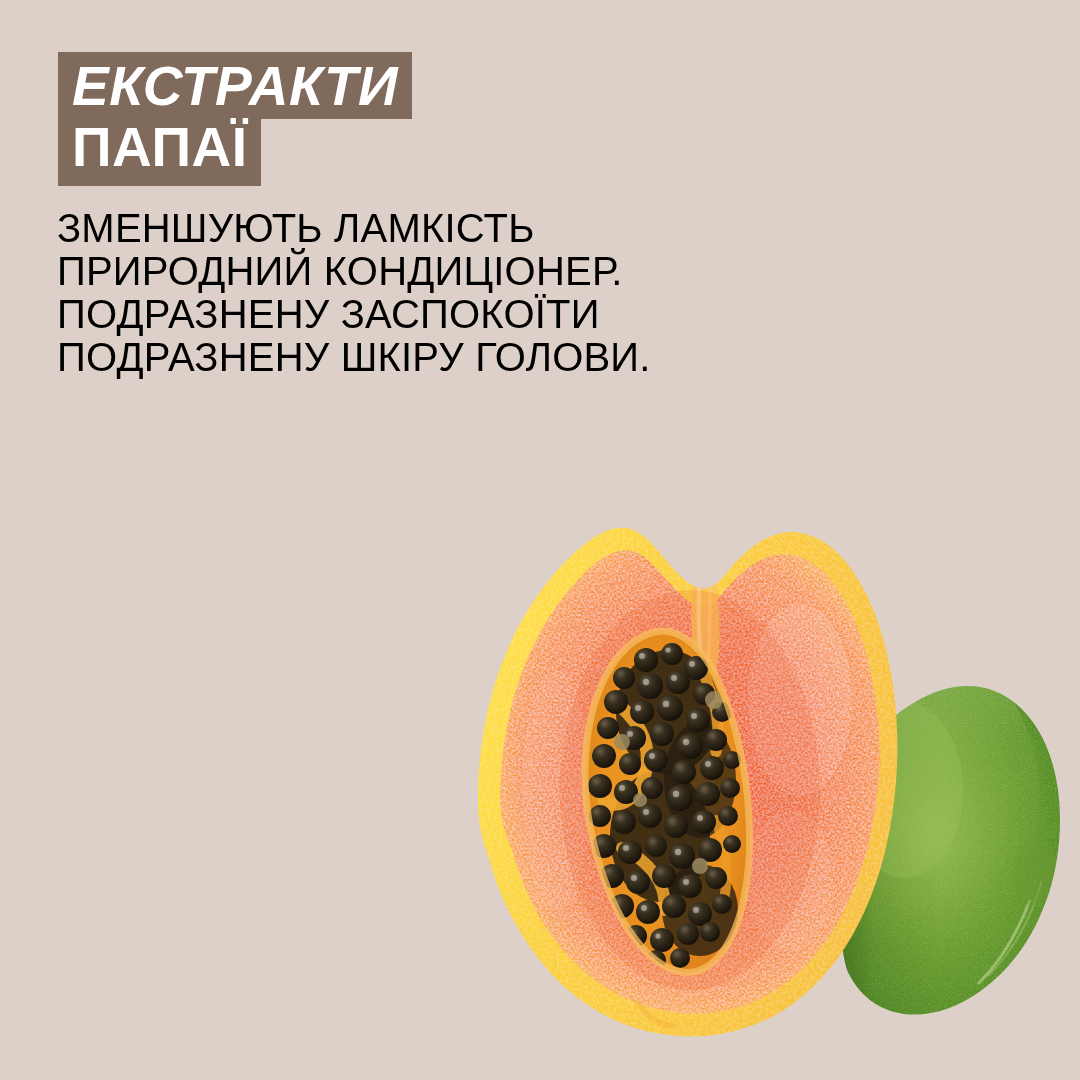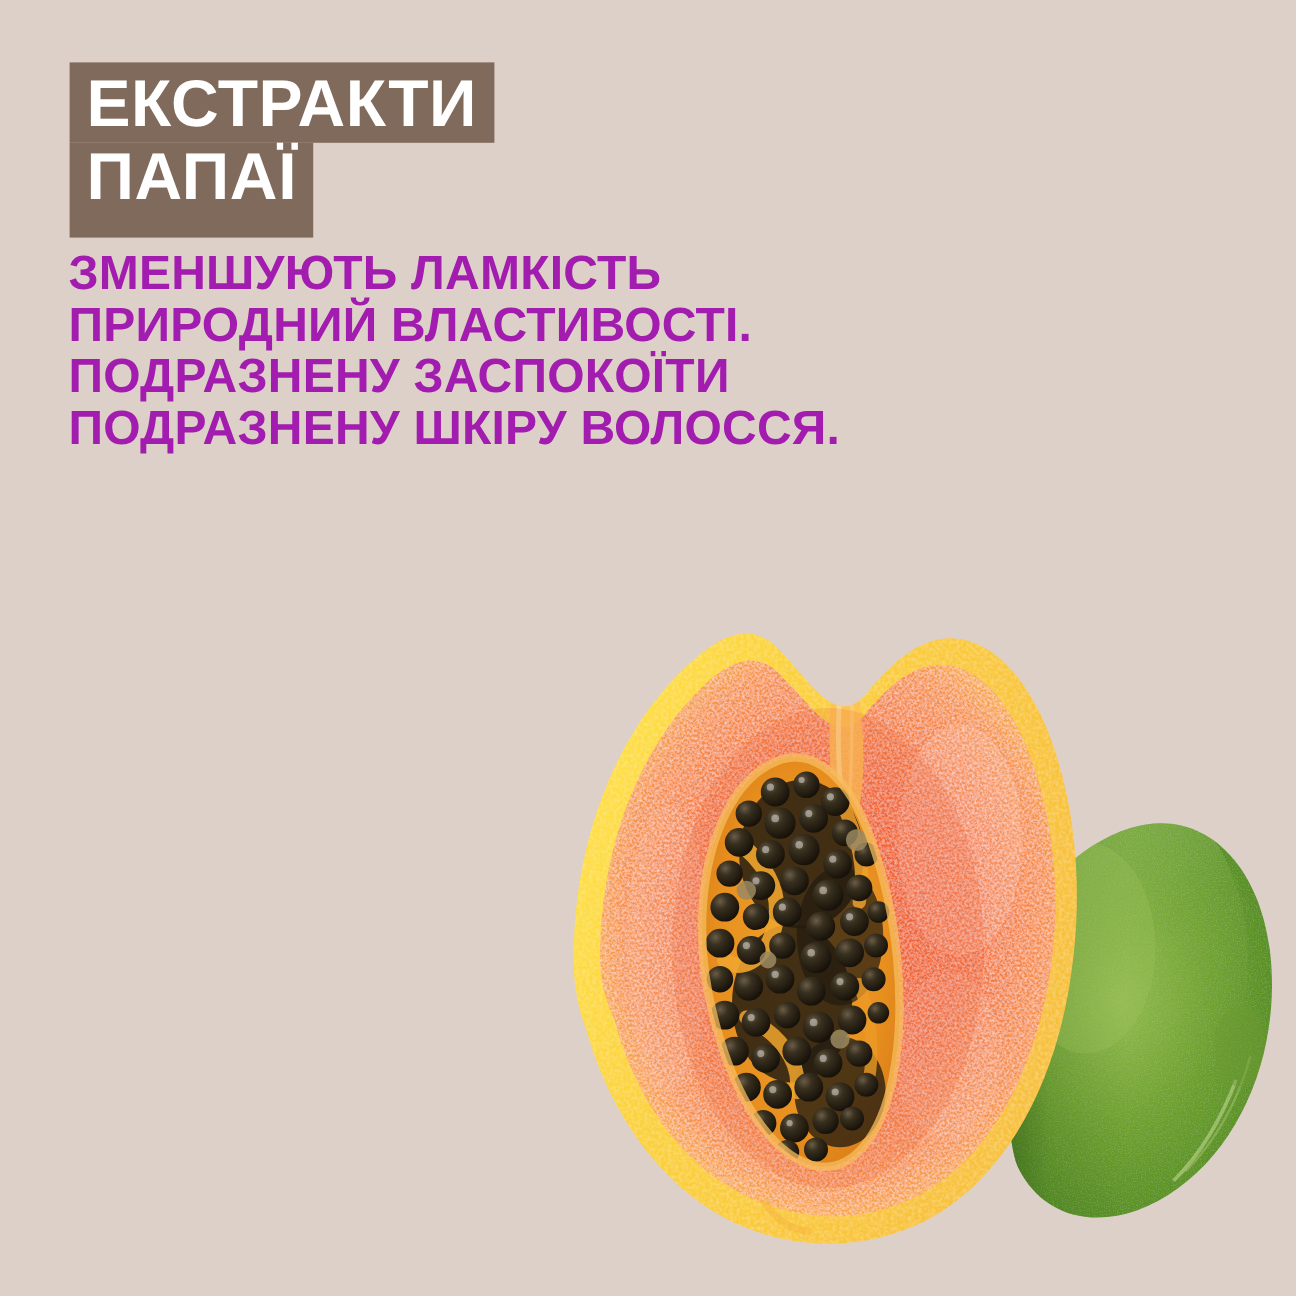--- a/index.html
+++ b/index.html
@@ -33,36 +33,36 @@
     background: #806a5b;
     color: #ffffff;
     font-family: "Liberation Sans", sans-serif;
     font-weight: bold;
     font-size: 55px;
     line-height: 53px;
     letter-spacing: 0.5px;
     padding: 8px 14px 7px 14px;
     box-sizing: border-box;
   }
-  .title-line.l1 { padding-bottom: 6px; }
-  .title-line.l2 { padding-top: 2px; padding-bottom: 24px; }
+  .title-line.l1 { padding-bottom: 6px; font-style: italic; }
+  .title-line.l2 { padding-top: 2px; padding-bottom: 12px; }
 
   
   .body-copy {
     position: absolute;
     left: 57px;
     top: 207px;
     width: 700px;
     z-index: 5;
   }
   .body-line {
     display: block;
-    color: #a21caf;
+    color: #000000;
     font-family: "Liberation Sans", sans-serif;
-    font-weight: bold;
+    font-weight: normal;
     font-size: 40px;
     line-height: 43px;
     letter-spacing: 0.2px;
     white-space: nowrap;
   }
 
   
   .fruit-stage {
     position: absolute;
     left: 0;
@@ -357,18 +357,18 @@
     </svg>
   </div>
 
   <div class="title-block">
     <span class="title-line l1">ЕКСТРАКТИ</span>
     <span class="title-line l2">ПАПАЇ</span>
   </div>
 
   <div class="body-copy">
     <span class="body-line">ЗМЕНШУЮТЬ ЛАМКІСТЬ</span>
-    <span class="body-line">ПРИРОДНИЙ ВЛАСТИВОСТІ.</span>
+    <span class="body-line">ПРИРОДНИЙ КОНДИЦІОНЕР.</span>
     <span class="body-line">ПОДРАЗНЕНУ ЗАСПОКОЇТИ</span>
-    <span class="body-line">ПОДРАЗНЕНУ ШКІРУ ВОЛОССЯ.</span>
+    <span class="body-line">ПОДРАЗНЕНУ ШКІРУ ГОЛОВИ.</span>
   </div>
 
 </div>
 
 </body></html>

